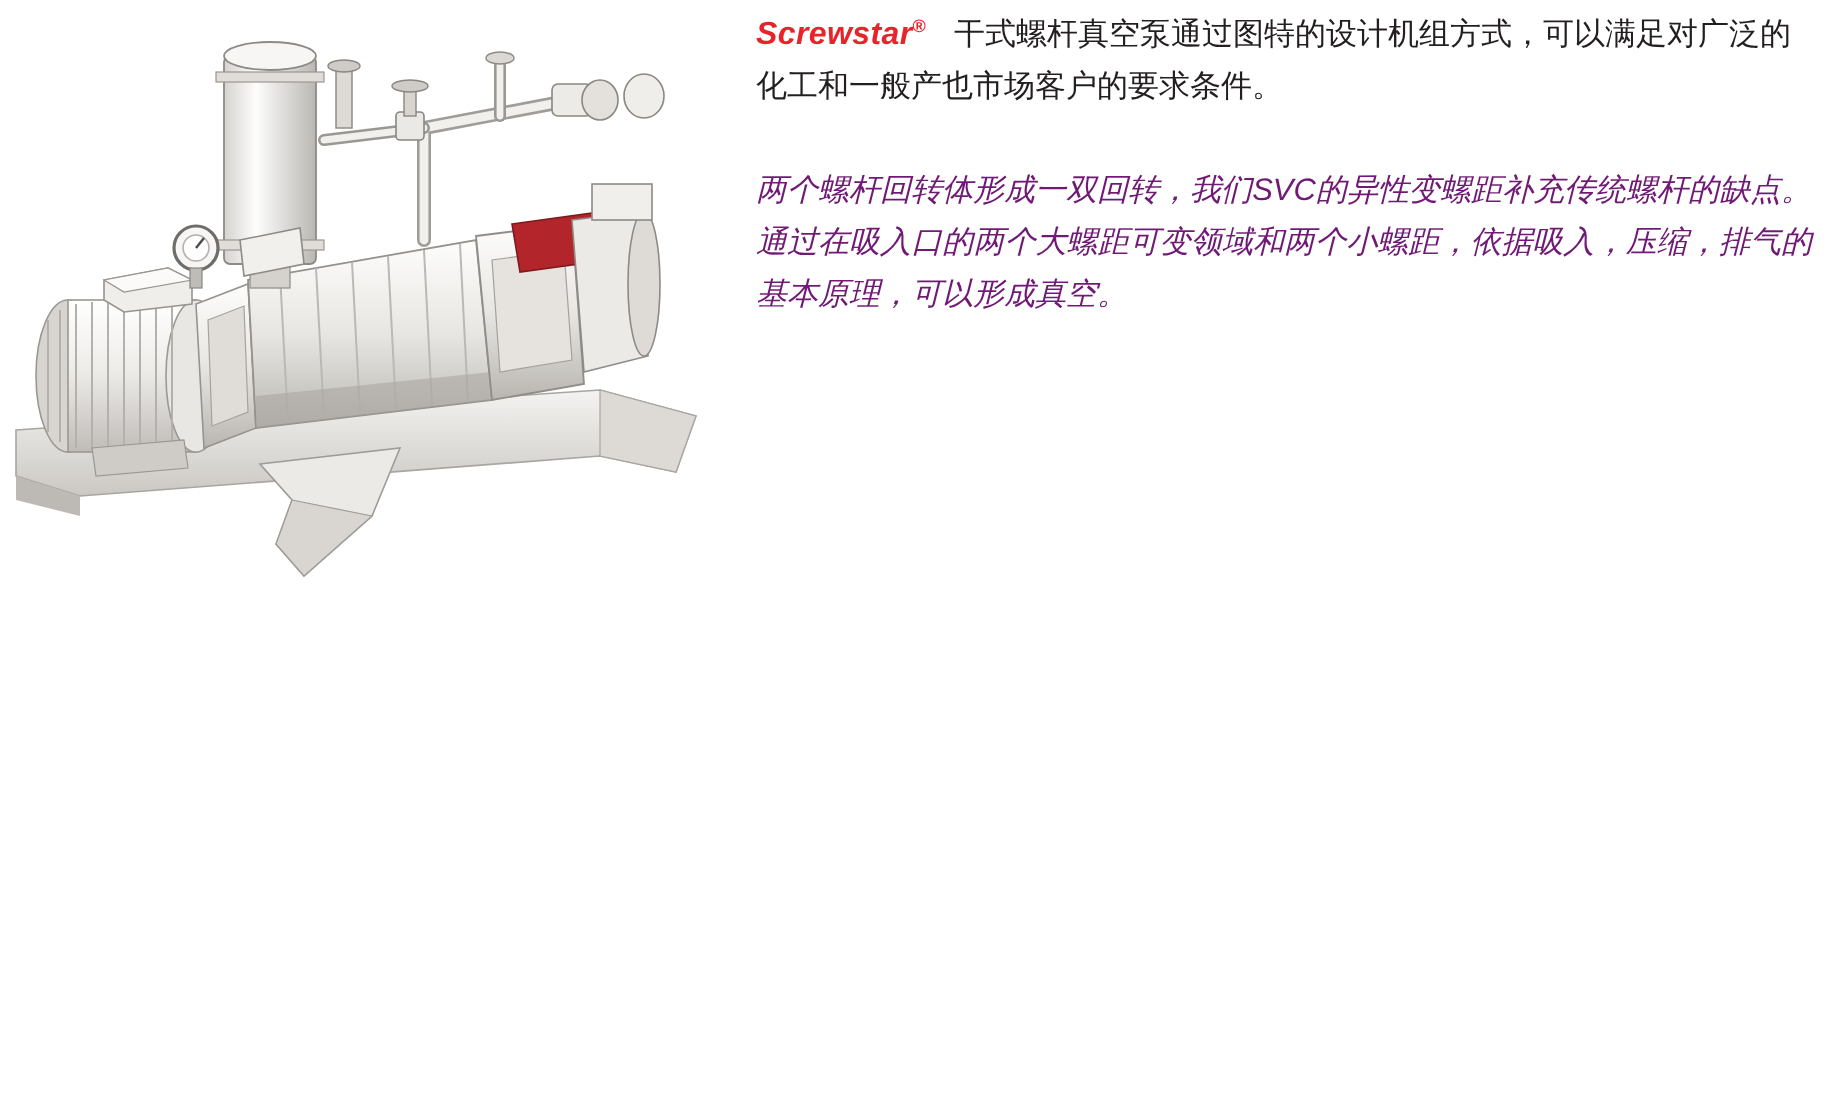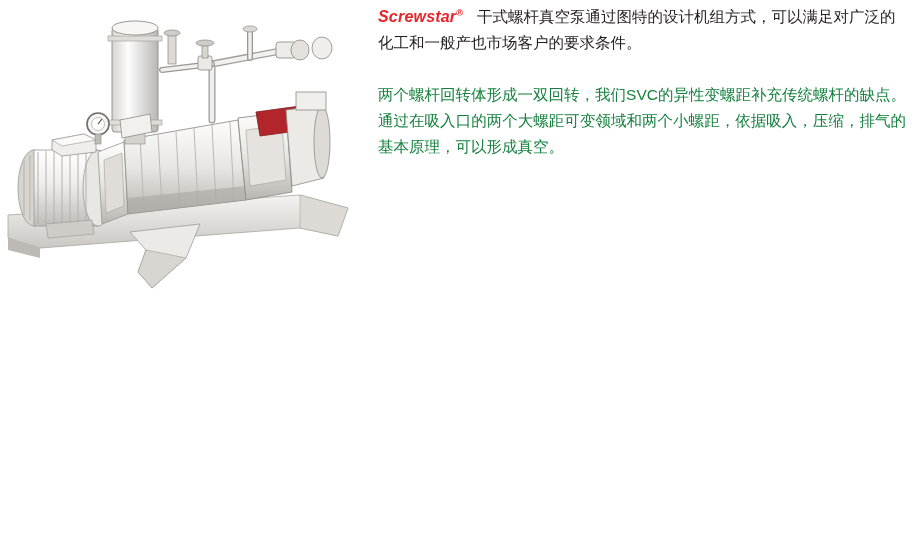--- a/index.html
+++ b/index.html
@@ -58,23 +58,24 @@
   }
   .brand-gap {
     display: inline-block;
     width: 14px;
   }
   p.para {
     margin: 0;
     padding: 0;
     font-size: 15.5px;
     line-height: 26px;
-    color: #15803d;
+    color: #701a75;
     text-align: justify;
     text-justify: inter-ideograph;
+    font-style: italic;
   }
   .para-1 {
     display: inline;
   }
   .spacer-sm { height: 26px; }
 </style>
 </head>
 <body>
 
 <div class="page">

